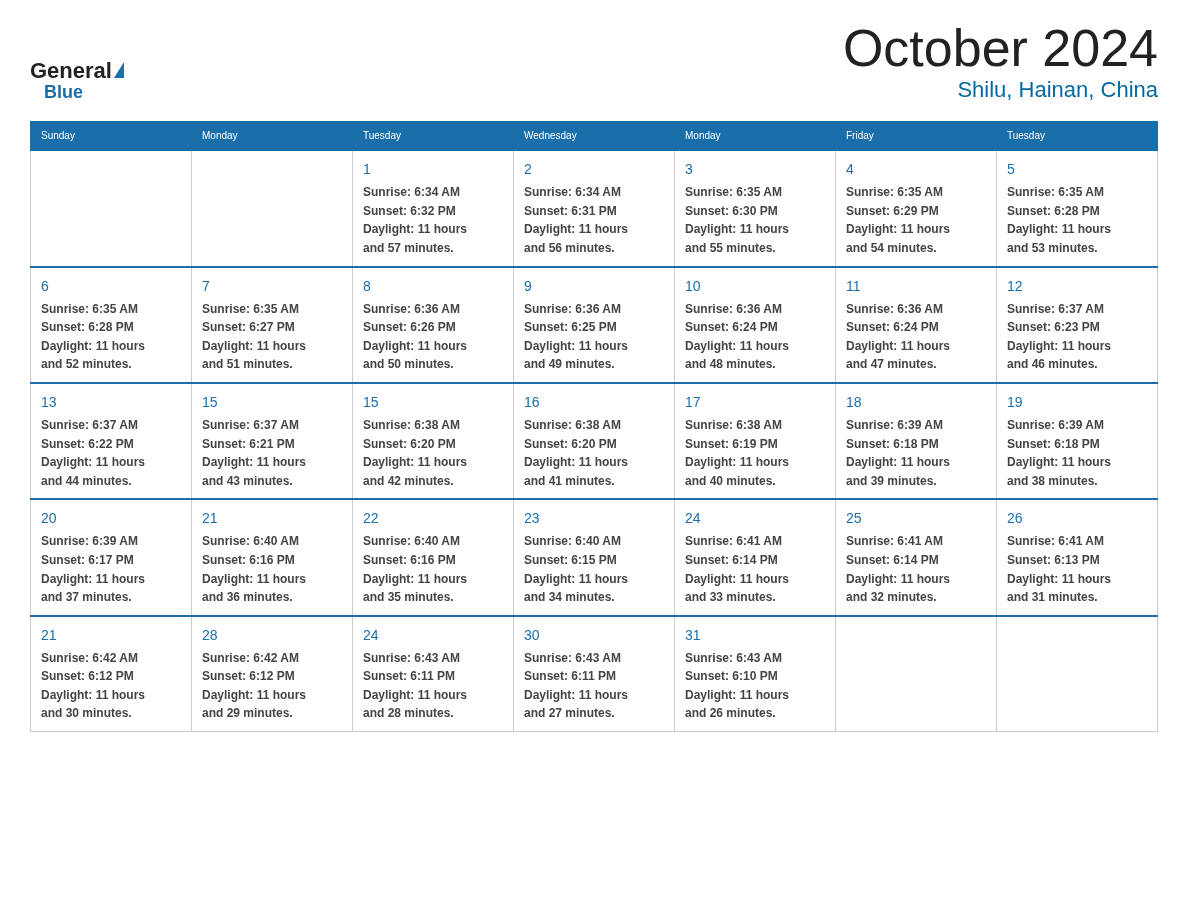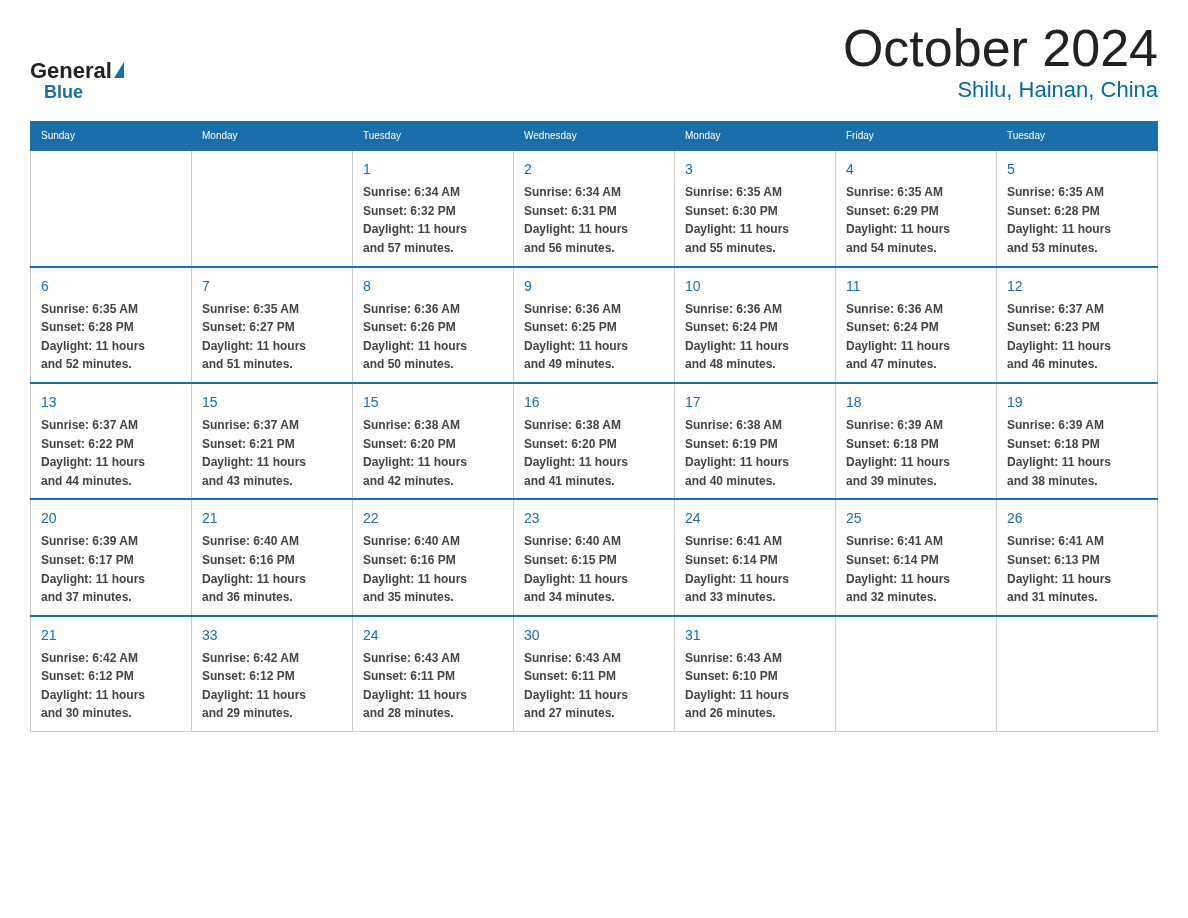--- a/index.html
+++ b/index.html
@@ -249,21 +249,21 @@
           <span class="day-num">26</span>
           <div class="day-info">Sunrise: 6:41 AM<br>Sunset: 6:13 PM<br>Daylight: 11 hours<br>and 31 minutes.</div>
         </td>
       </tr>
       <tr class="week-row">
         <td>
           <span class="day-num">21</span>
           <div class="day-info">Sunrise: 6:42 AM<br>Sunset: 6:12 PM<br>Daylight: 11 hours<br>and 30 minutes.</div>
         </td>
         <td>
-          <span class="day-num">33</span>
+          <span class="day-num">28</span>
           <div class="day-info">Sunrise: 6:42 AM<br>Sunset: 6:12 PM<br>Daylight: 11 hours<br>and 29 minutes.</div>
         </td>
         <td>
           <span class="day-num">24</span>
           <div class="day-info">Sunrise: 6:43 AM<br>Sunset: 6:11 PM<br>Daylight: 11 hours<br>and 28 minutes.</div>
         </td>
         <td>
           <span class="day-num">30</span>
           <div class="day-info">Sunrise: 6:43 AM<br>Sunset: 6:11 PM<br>Daylight: 11 hours<br>and 27 minutes.</div>
         </td>

